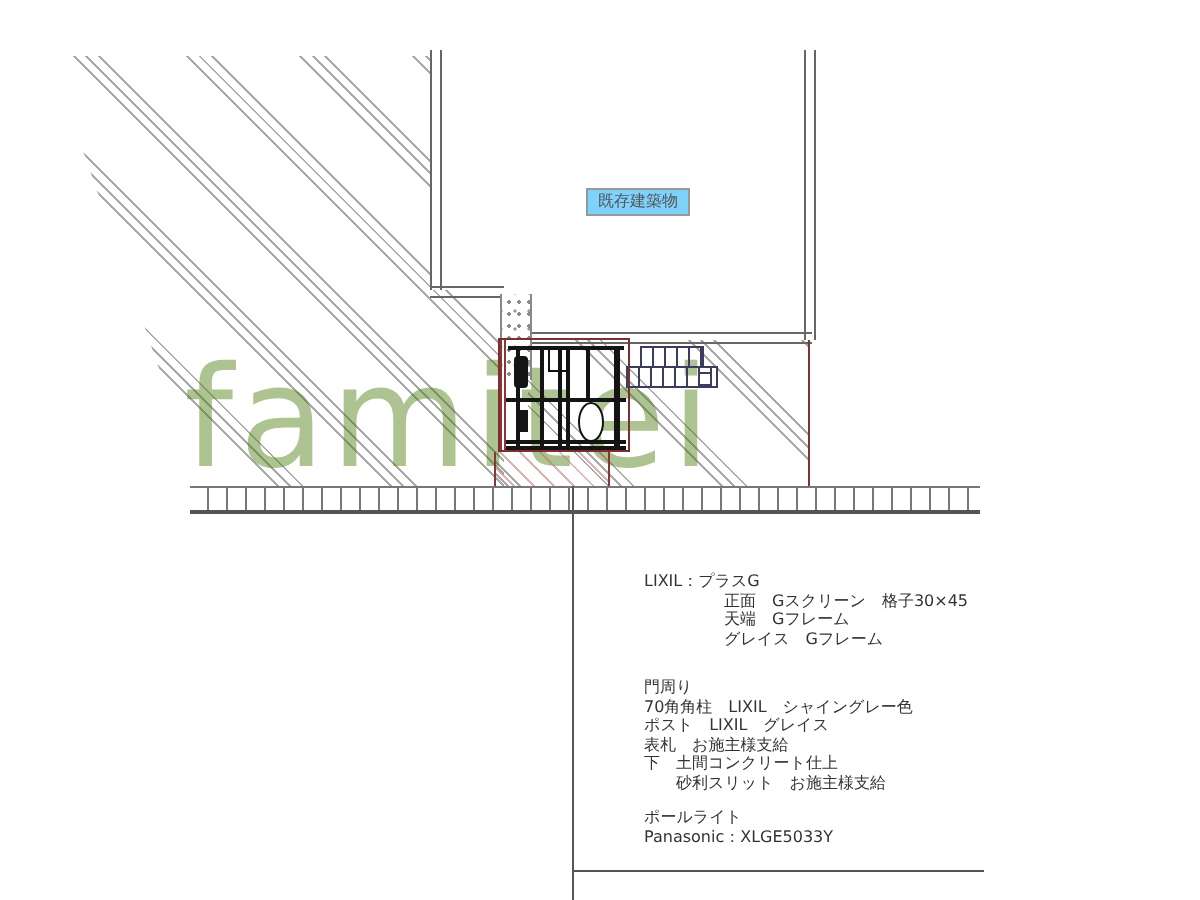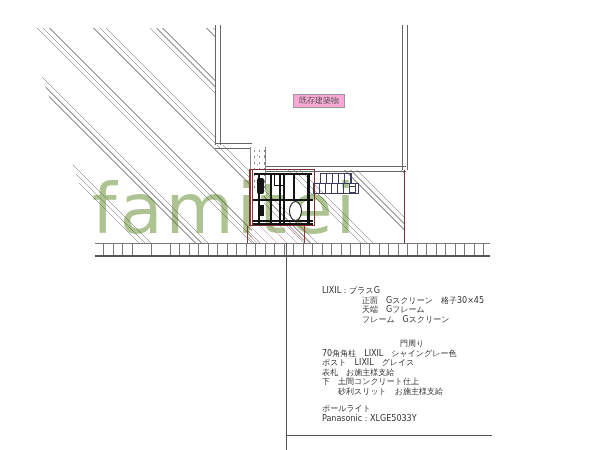--- a/index.html
+++ b/index.html
@@ -28,21 +28,21 @@
   .wall-jog{left:215px;top:143px;width:37px;}
   .wall-bottom{left:264px;top:166px;width:142px;}
   
   .wall-stipple{left:250px;top:147px;width:14px;height:43px;z-index:2;
     border-left:1px solid #888;border-right:1px solid #888;background-color:#fff;
     background-image:radial-gradient(circle,#8a8a8a 0.8px,transparent 1px),
                      radial-gradient(circle,#9a9a9a 0.7px,transparent 0.9px);
     background-size:5px 6px,7px 9px;background-position:1px 1px,3px 4px;}
   
   .bldg-label{left:293px;top:94px;width:50px;height:12px;border:1px solid #999;
-    background:#f9a8d4;color:#555;font-size:8px;line-height:12px;text-align:center;z-index:3;}
+    background:#7dd3fc;color:#555;font-size:8px;line-height:12px;text-align:center;z-index:3;}
   
   .watermark{left:92px;top:168px;font-size:70px;color:#4d7c0f;opacity:.45;
     letter-spacing:3px;z-index:1;font-family:"DejaVu Sans",sans-serif;}
   
   .gate{left:249px;top:169px;width:66px;height:57px;border:1.5px solid #7b2f2f;
     box-sizing:border-box;z-index:3;}
   .gate .blk{position:absolute;background:#141414;}
   .gate .redline{position:absolute;left:0;top:0;width:3px;height:100%;
     border-left:1px solid #8b3535;border-right:1px solid #8b3535;box-sizing:border-box;}
   .gate .oval{position:absolute;left:39px;top:31px;width:13px;height:20px;
@@ -68,21 +68,21 @@
     background:repeating-linear-gradient(90deg,transparent 0 8.5px,#777 8.5px 9.5px);}
   
   .leader-v{left:286px;top:243px;width:0;height:207px;border-left:1px solid #555;z-index:2;}
   .leader-h{left:286px;top:435px;width:206px;height:0;border-top:1px solid #555;z-index:2;}
   
   .notes{left:322px;top:286px;width:180px;color:#333;font-size:8px;line-height:9.5px;z-index:3;
     font-family:"DejaVu Sans","Liberation Sans",sans-serif;white-space:nowrap;}
   .notes .line{height:9.5px;}
   .ind1{padding-left:40px;}
   .ind2{padding-left:16px;}
-  .gap-lg{margin-top:15px;text-align:center;}
+  .gap-lg{margin-top:15px;}
   .gap-md{}
   .gap-sm{margin-top:8px;}
 </style>
 </head>
 <body>
 
 <div id="canvas">
 
   <div class="abs hatch hatch-topleft"></div>
   <div class="abs hatch hatch-court"></div>
@@ -127,21 +127,21 @@
 
   <div class="abs ground"></div>
 
   <div class="abs leader-v"></div>
   <div class="abs leader-h"></div>
 
   <div class="abs notes">
     <div class="line">LIXIL：プラスG</div>
     <div class="line ind1">正面　Gスクリーン　格子30×45</div>
     <div class="line ind1">天端　Gフレーム</div>
-    <div class="line ind1">フレーム　Gスクリーン</div>
+    <div class="line ind1">グレイス　Gフレーム</div>
     <div class="line gap-lg">門周り</div>
     <div class="line">70角角柱　LIXIL　シャイングレー色</div>
     <div class="line">ポスト　LIXIL　グレイス</div>
     <div class="line">表札　お施主様支給</div>
     <div class="line gap-md">下　土間コンクリート仕上</div>
     <div class="line ind2">砂利スリット　お施主様支給</div>
     <div class="line gap-sm">ポールライト</div>
     <div class="line">Panasonic：XLGE5033Y</div>
   </div>
 

